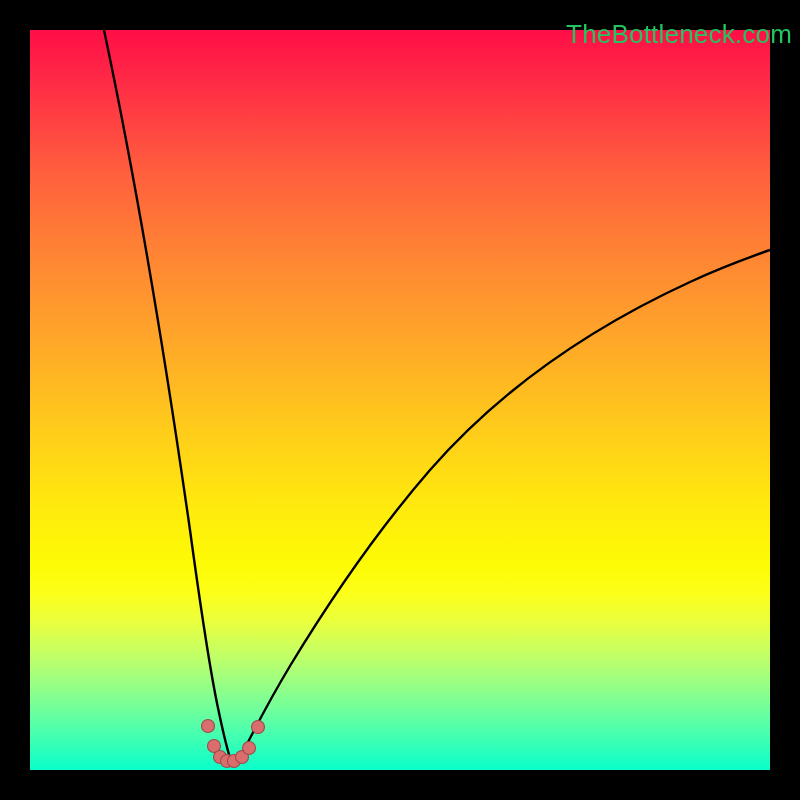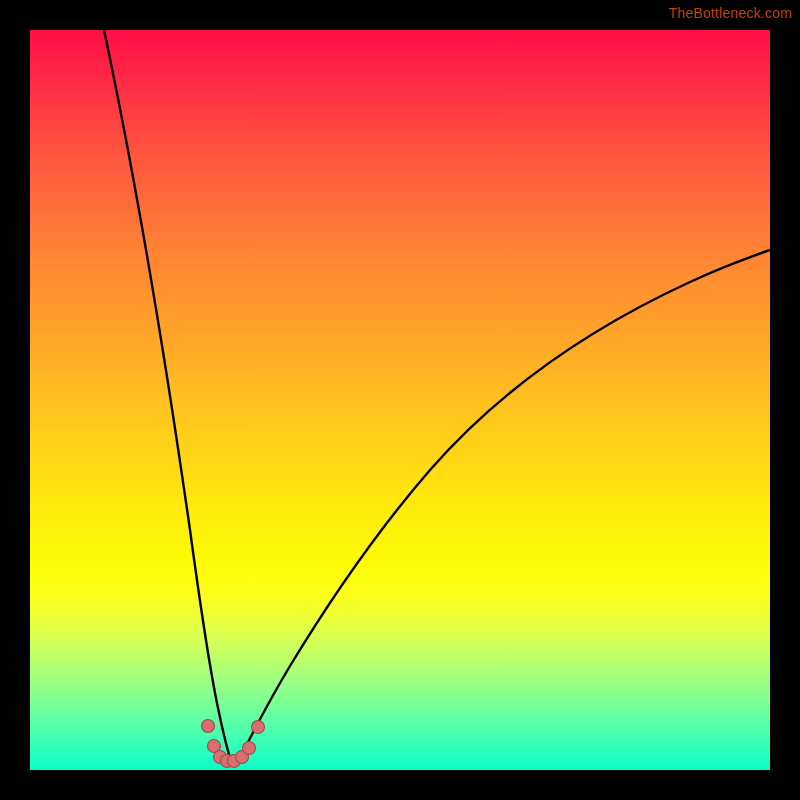--- a/index.html
+++ b/index.html
@@ -46,24 +46,24 @@
   }
   .plot svg {
     position: absolute;
     left: 0;
     top: 0;
     width: 740px;
     height: 740px;
   }
   .watermark {
     position: absolute;
-    top: 5px;
+    top: 19px;
     right: 8px;
-    color: #c2410c;
-    font-size: 14px;
+    color: #22c55e;
+    font-size: 26px;
     font-weight: 400;
     letter-spacing: 0.2px;
     user-select: none;
   }
 </style>
 </head>
 <body>
 
 <div class="frame">
 

